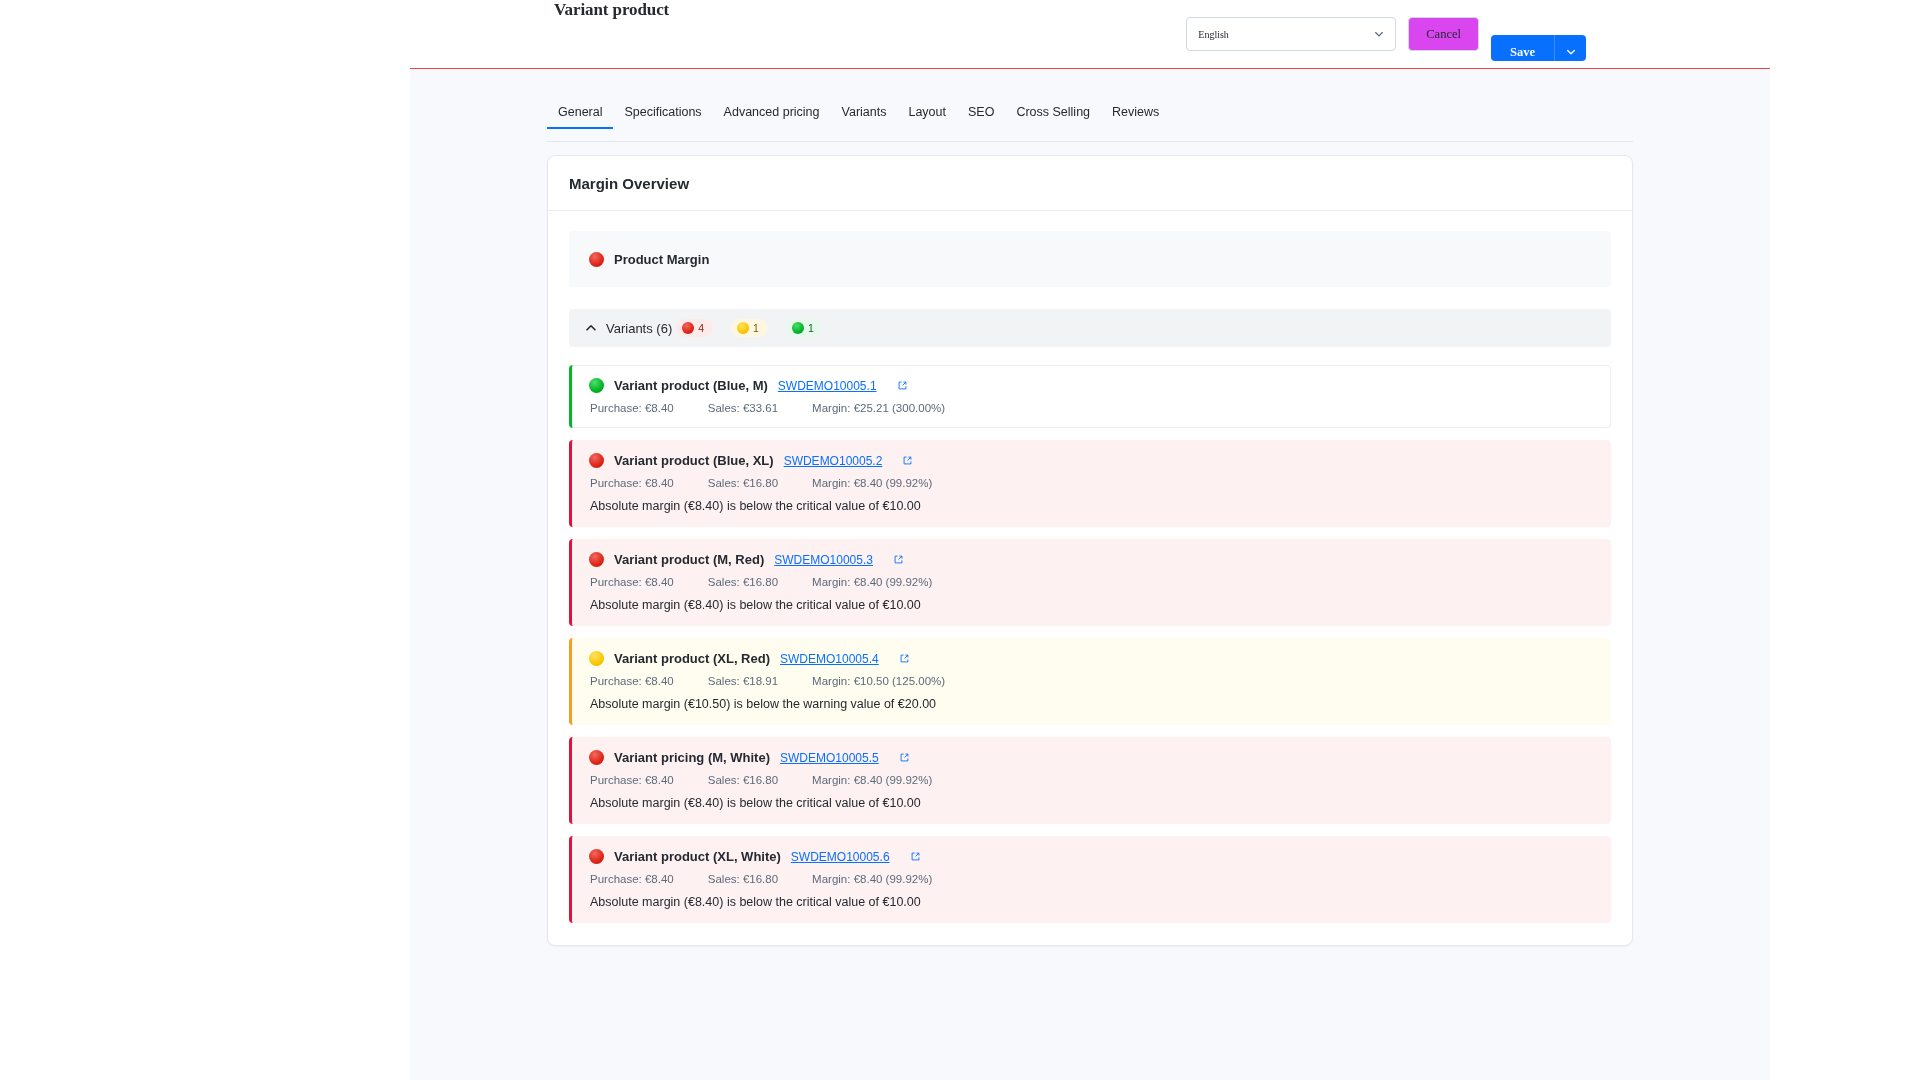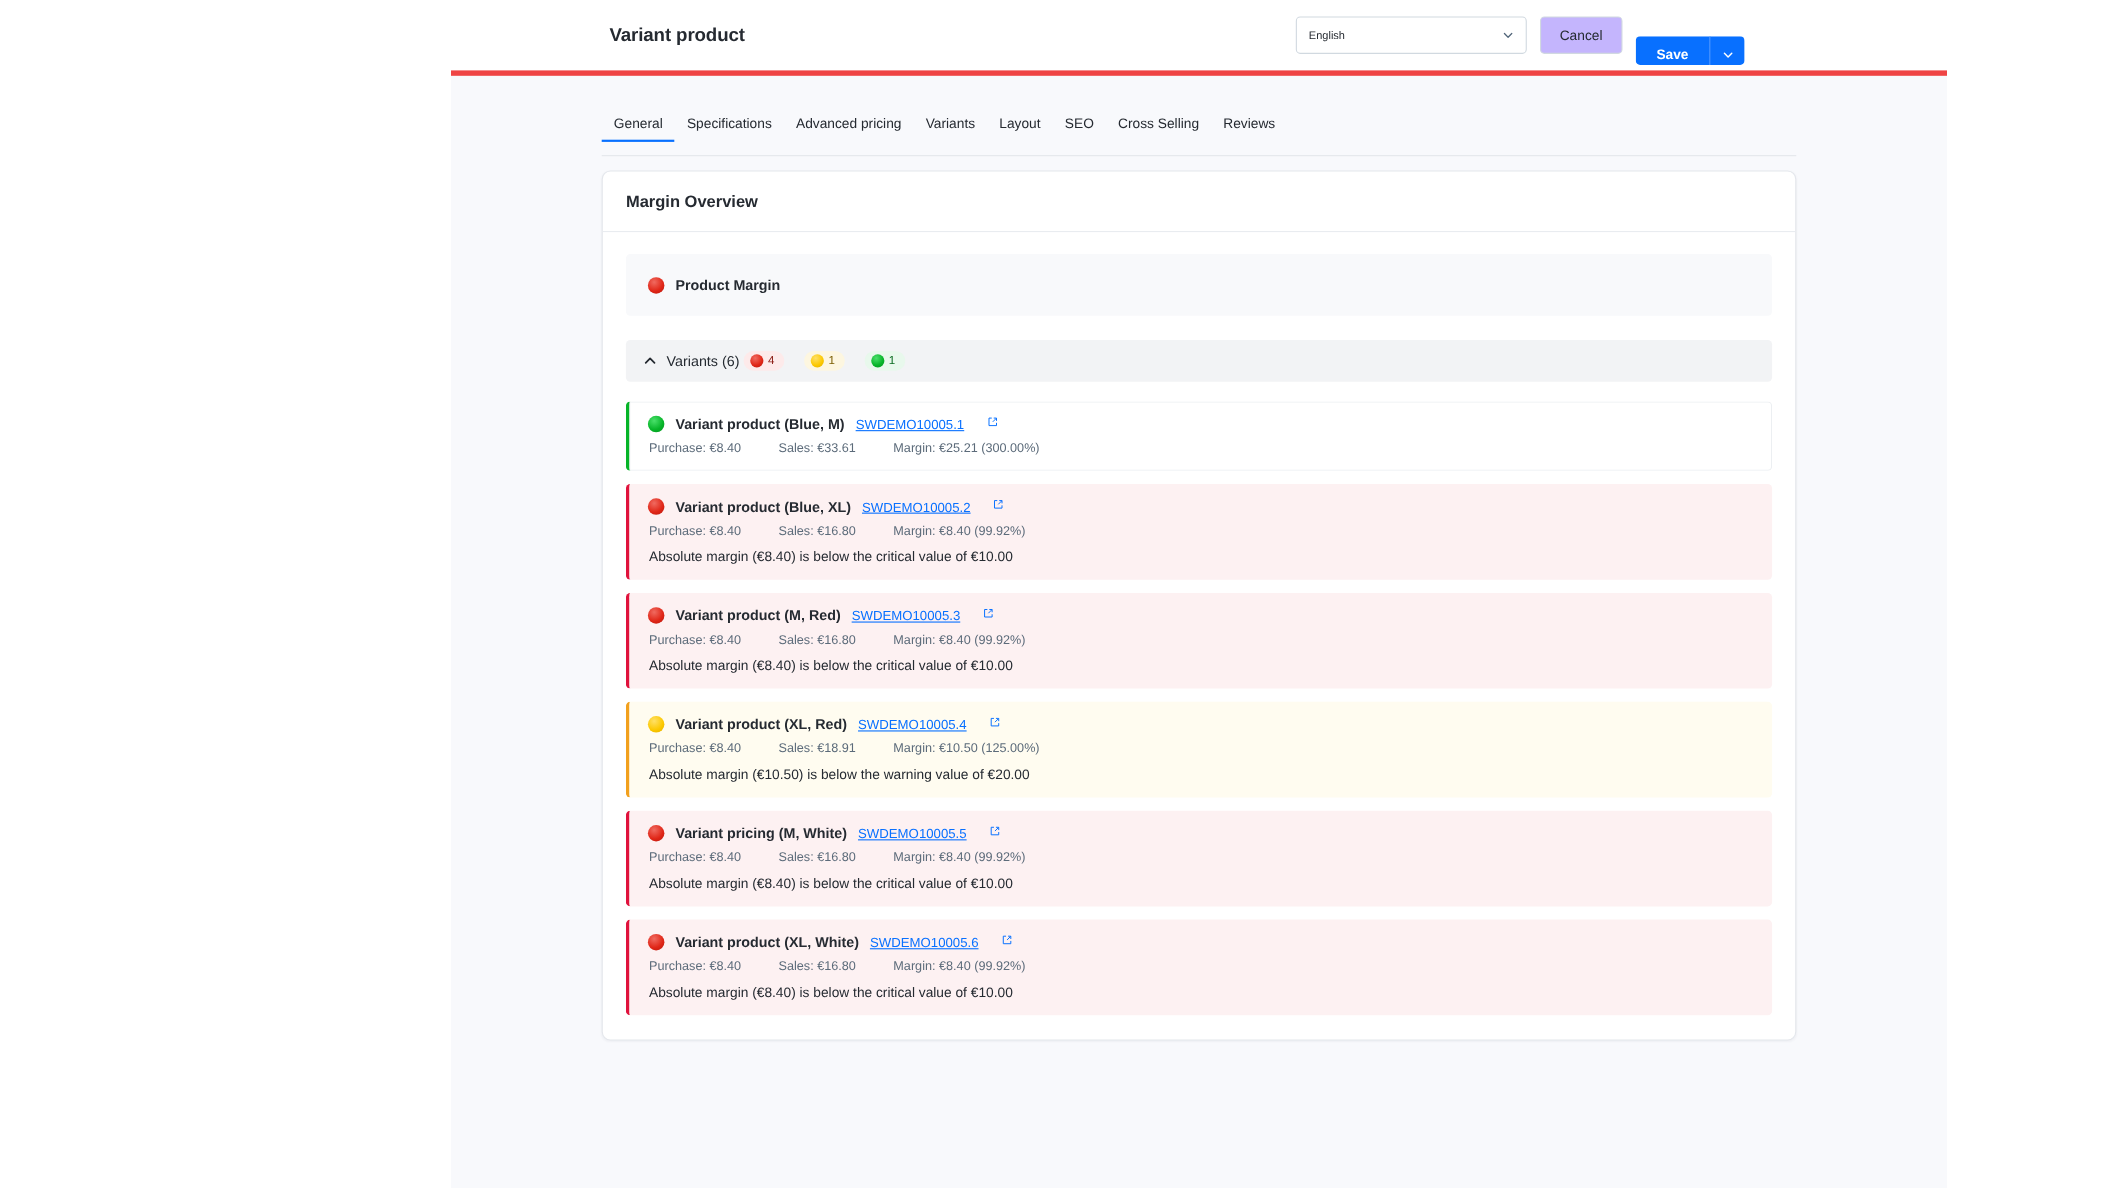--- a/index.html
+++ b/index.html
@@ -20,23 +20,23 @@
   }
 
   
   .header {
     position: absolute;
     left: 410px;
     top: 0;
     width: 1360px;
     height: 69px;
     background: #ffffff;
-    border-bottom: 5px solid #ef4444;
-    display: flex;
-    align-items: center;
+    border-bottom: 1px solid #ef4444;
+    display: flex;
+    font-family: Liberation Serif, serif;
   }
   .page-title {
     margin-left: 144px;
     font-size: 17px;
     font-weight: bold;
     color: #252a31;
     letter-spacing: -0.1px;
   }
   .header-actions {
     margin-left: auto;
@@ -71,21 +71,21 @@
     border-radius: 4px;
     font-size: 12.5px;
     display: flex;
     align-items: center;
     justify-content: center;
     cursor: pointer;
     white-space: nowrap;
   }
   .btn-cancel {
     border: 1px solid #d1d9e0;
-    background: #c4b5fd;
+    background: #d946ef;
     color: #252a31;
     padding: 0 17px;
     font-weight: normal;
   }
   .btn-save-group {
     display: flex;
     height: 26px;
     border-radius: 4px;
     overflow: hidden;
     margin-top: 28px;
@@ -267,21 +267,21 @@
     font-size: 13px;
     font-weight: bold;
     color: #252a31;
     white-space: nowrap;
   }
   .variant-link {
     font-size: 12px;
     color: #0870ff;
     text-decoration: underline;
     display: flex;
-    align-items: flex-start;
+    align-items: center;
     gap: 21px;
     cursor: pointer;
     white-space: nowrap;
   }
   .ext-icon { width: 9px; height: 9px; display: block; }
 
   .variant-row2 {
     display: flex;
     gap: 34px;
     font-size: 11.5px;

